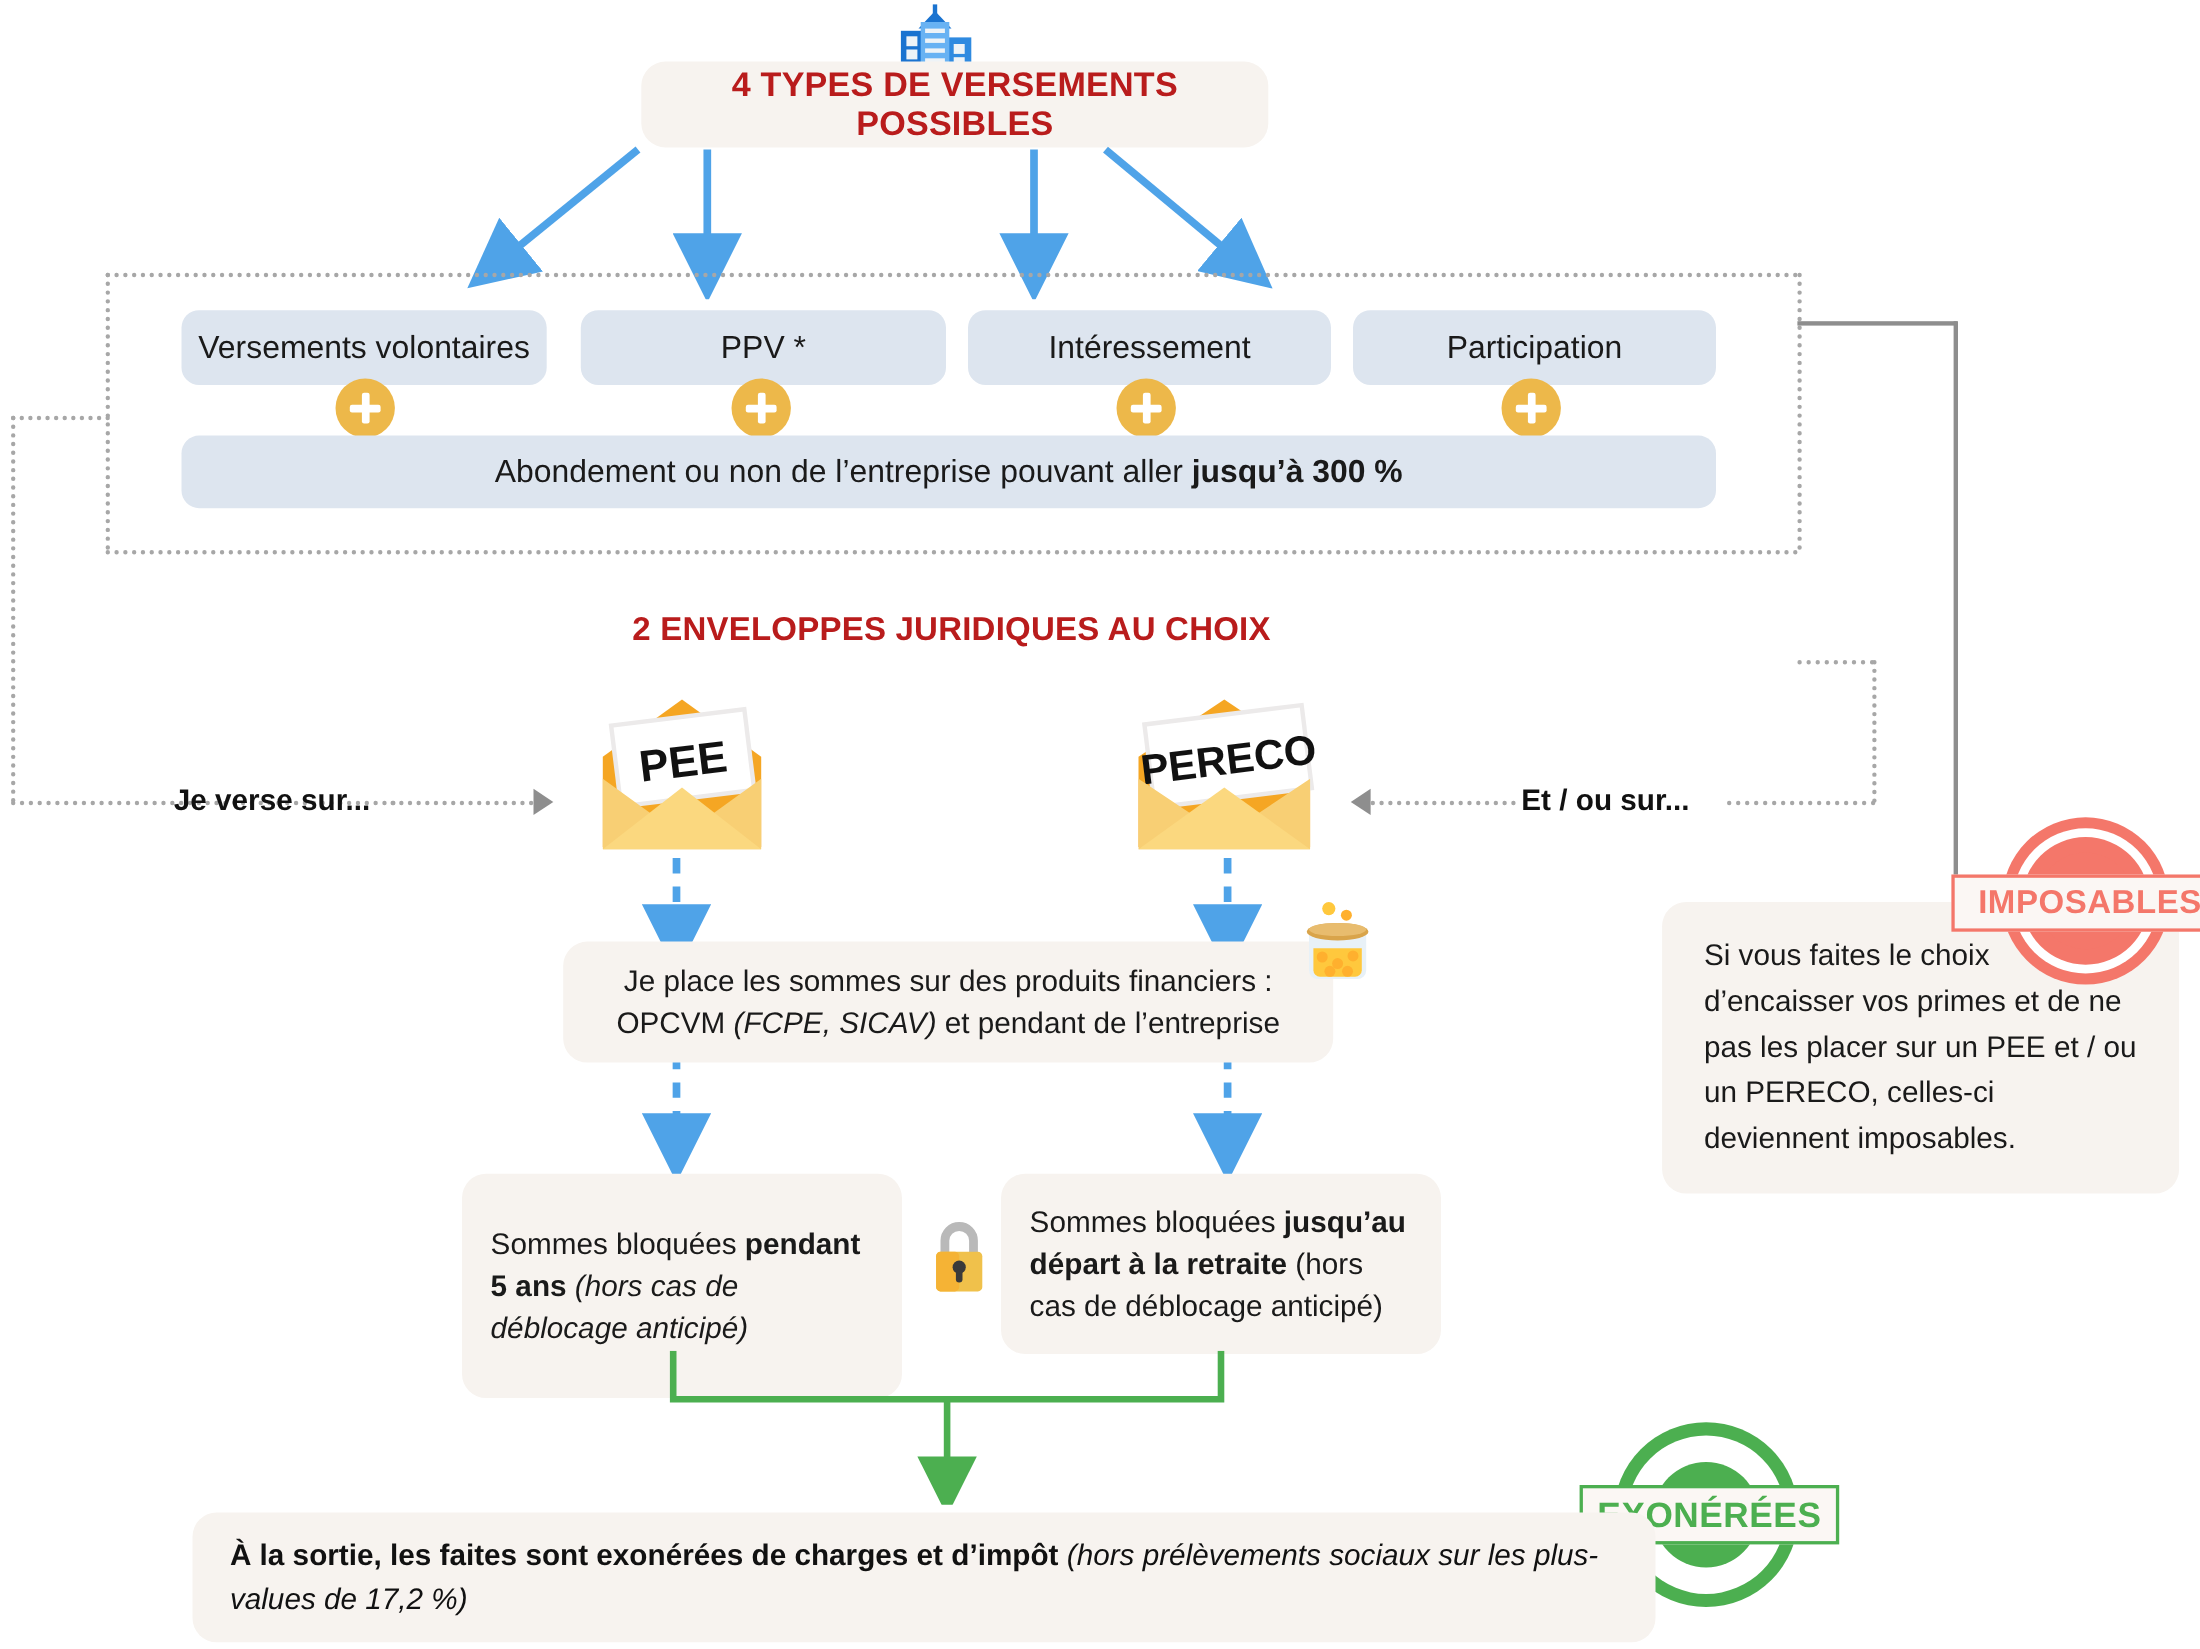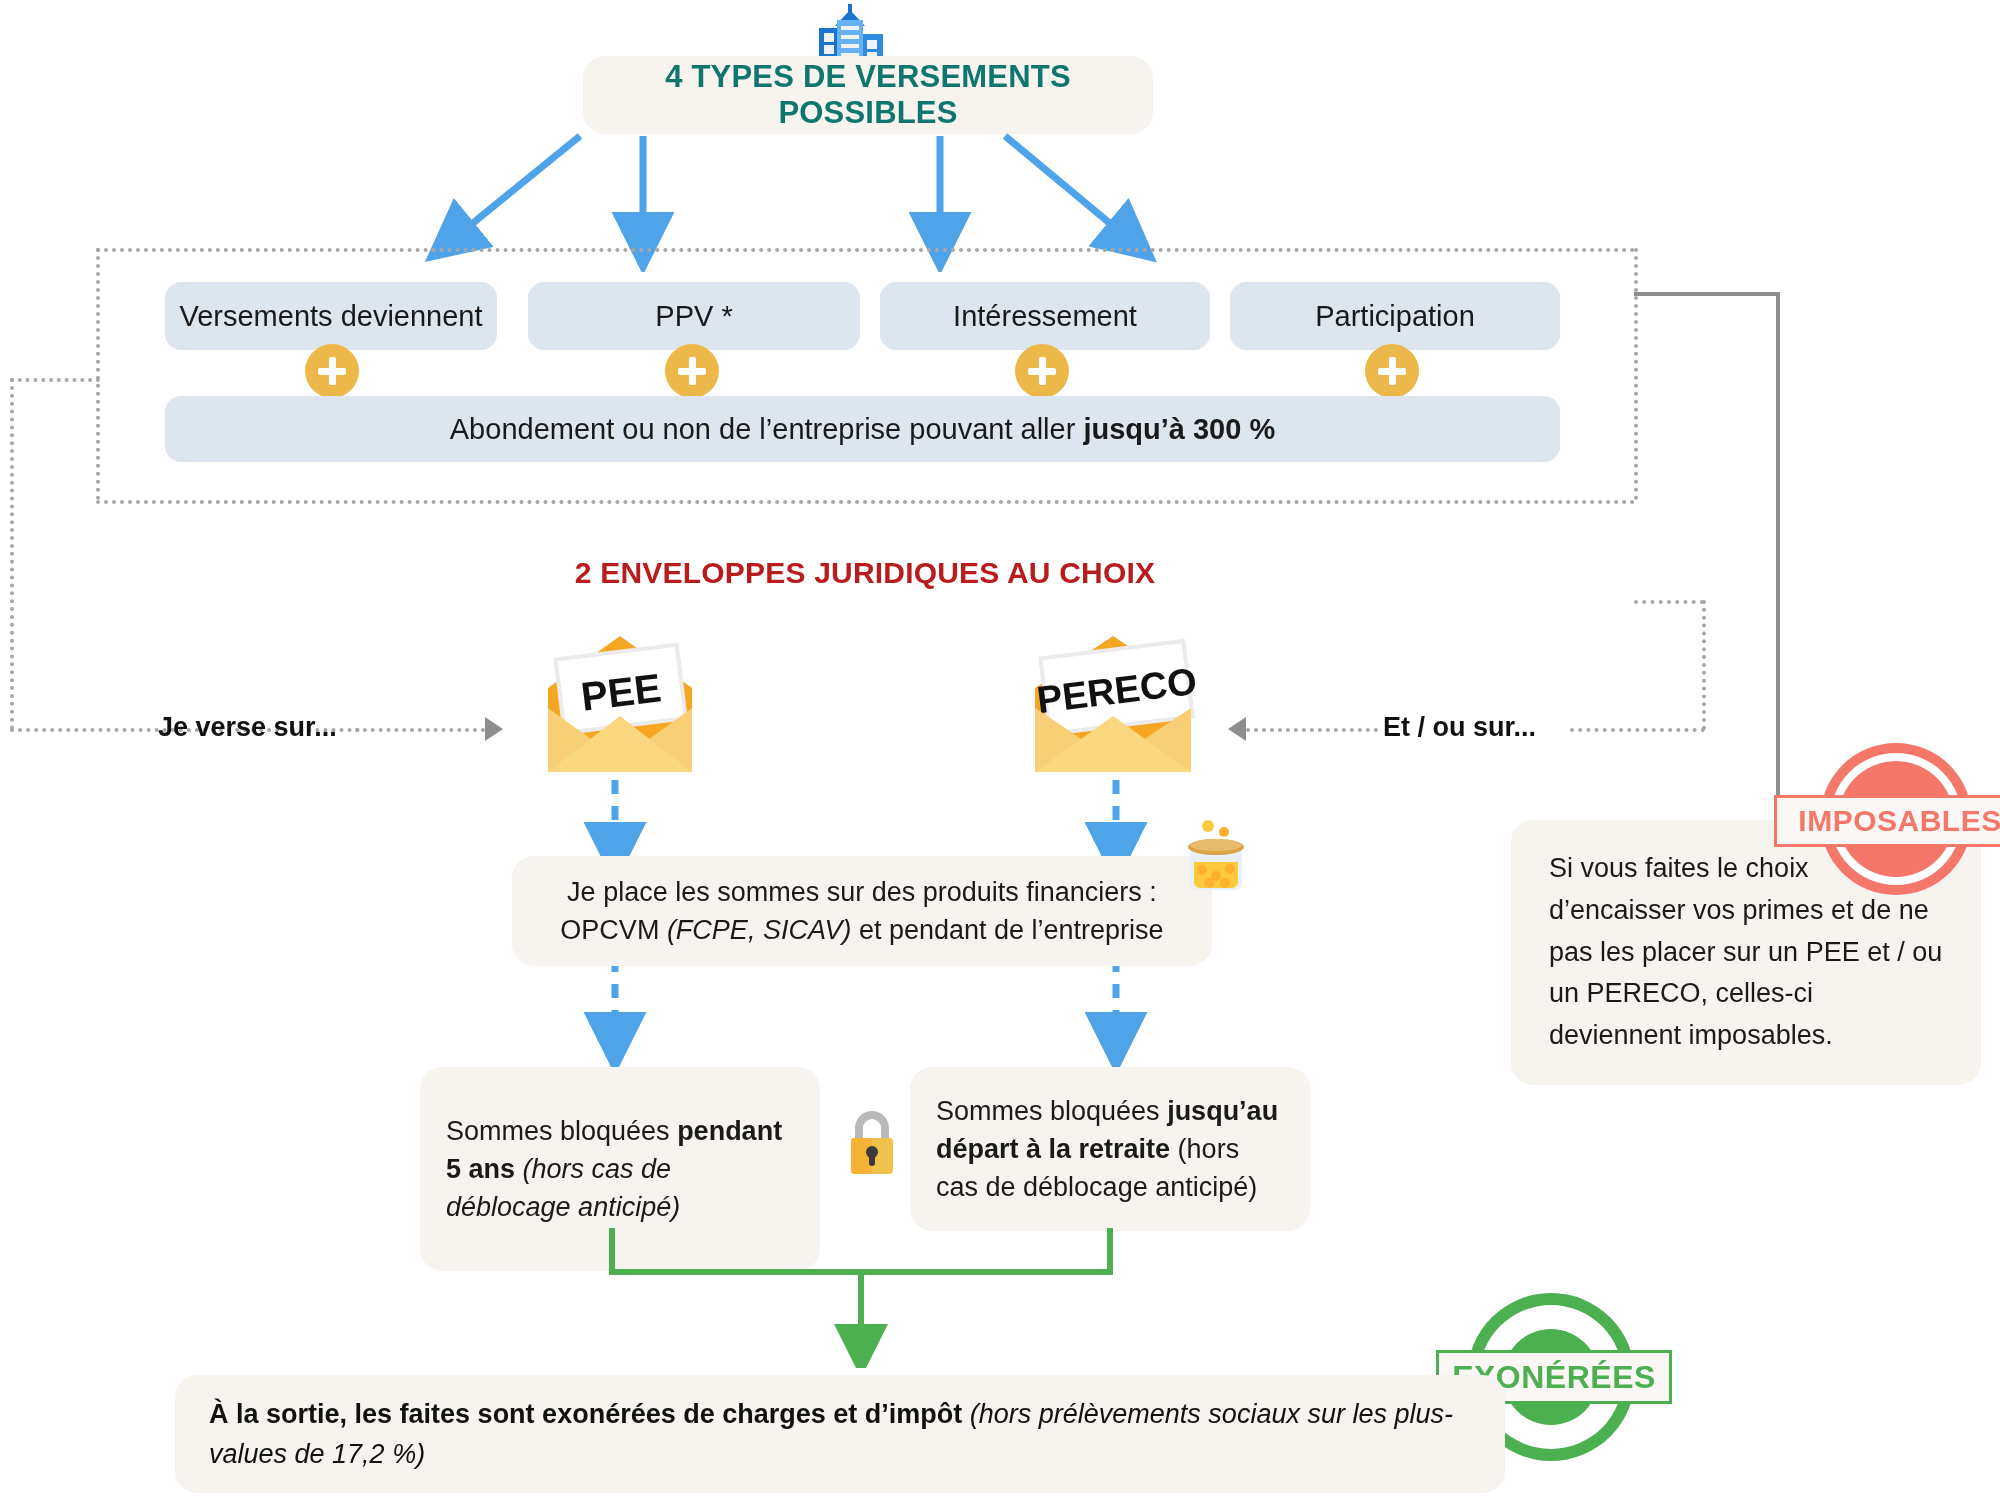--- a/index.html
+++ b/index.html
@@ -12,21 +12,21 @@
   .stage{position:absolute;left:0;top:0;width:2000px;height:1499px;}
   .abs{position:absolute;box-sizing:border-box;}
 
   
   .cream{background:#f7f3ef;border-radius:22px;}
   .blue{background:#dde5ef;border-radius:16px;}
 
   
   .ttl{
     font-weight:bold;letter-spacing:.2px;
-    font-size:31px;color:#0f766e;
+    font-size:31px;color:#b91c1c;
     text-align:center;
     font-stretch:condensed;
   }
   .heading2{
     font-weight:bold;font-size:30px;color:#b91c1c;text-align:center;letter-spacing:.2px;
   }
   .boxlabel{font-size:29px;color:#1a1a1a;text-align:center;}
   .bodytxt{font-size:27px;color:#1a1a1a;line-height:1.42;}
   .sidelabel{font-weight:bold;font-size:27px;color:#111;}
   .b{font-weight:bold;}
@@ -96,21 +96,21 @@
   <div class="abs dh" style="left:96px;top:248px;width:1540px;"></div>
   <div class="abs dv" style="left:96px;top:248px;height:252px;"></div>
   <div class="abs dh" style="left:96px;top:500px;width:1540px;"></div>
   <div class="abs dv" style="left:1634px;top:248px;height:252px;"></div>
 
   <div class="abs dh" style="left:10px;top:378px;width:90px;"></div>
   <div class="abs dv" style="left:10px;top:378px;height:352px;"></div>
   <div class="abs dh" style="left:10px;top:728px;width:350px;"></div>
 
   <div class="abs blue" style="left:165px;top:282px;width:332px;height:68px;display:flex;align-items:center;justify-content:center;">
-    <span class="boxlabel">Versements deviennent</span>
+    <span class="boxlabel">Versements volontaires</span>
   </div>
   <div class="abs blue" style="left:528px;top:282px;width:332px;height:68px;display:flex;align-items:center;justify-content:center;">
     <span class="boxlabel">PPV *</span>
   </div>
   <div class="abs blue" style="left:1230px;top:282px;width:330px;height:68px;display:flex;align-items:center;justify-content:center;">
     <span class="boxlabel">Participation</span>
   </div>
   <div class="abs blue" style="left:880px;top:282px;width:330px;height:68px;display:flex;align-items:center;justify-content:center;">
     <span class="boxlabel">Intéressement</span>
   </div>

